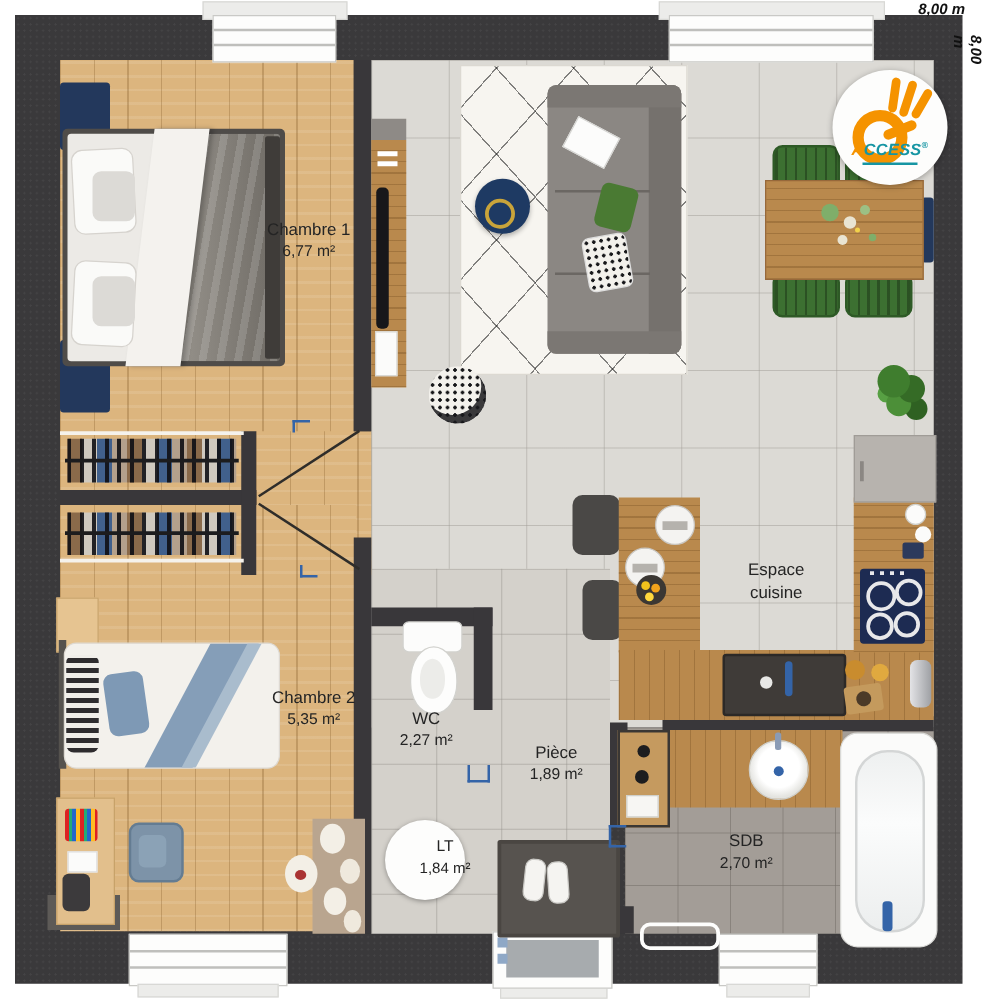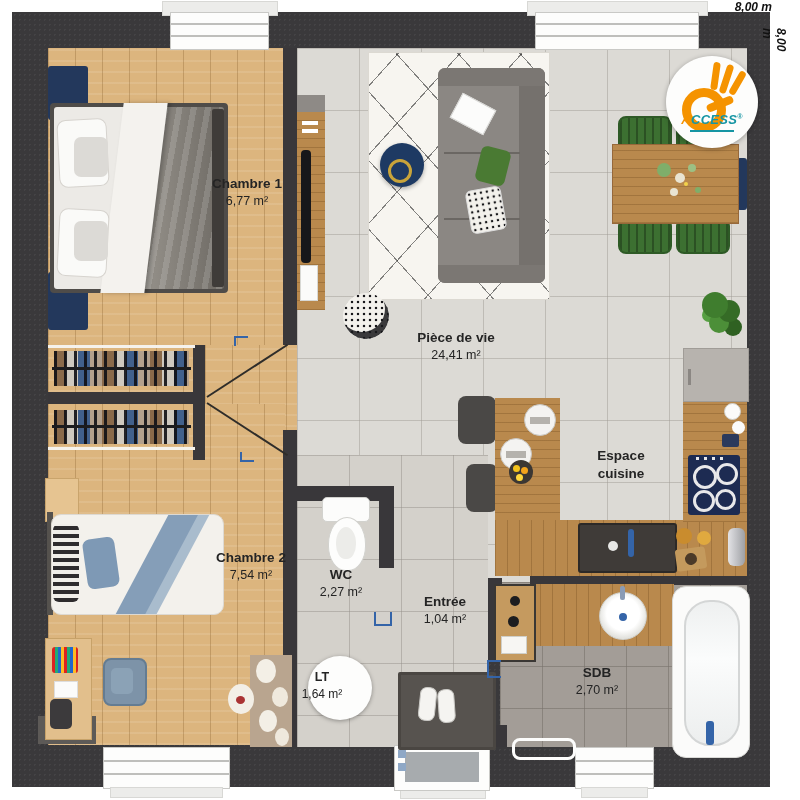--- a/index.html
+++ b/index.html
@@ -28,21 +28,21 @@
     background-image:repeating-linear-gradient(90deg,rgba(120,80,30,.28) 0 1px,transparent 1px 27px),
                      repeating-linear-gradient(0deg,rgba(255,255,255,.10) 0 2px,transparent 2px 11px);}
   .wood-counter{background:#b9894d;
     background-image:repeating-linear-gradient(0deg,rgba(90,55,15,.25) 0 1px,transparent 1px 9px);}
   
   .win{background:#fdfdfc;border:1px solid #c9c9c6;}
   .win .bar{position:absolute;left:0;right:0;height:2px;background:#bfbfbc;}
   .sill{background:#ececea;border:1px solid #d8d8d5;}
   
   .room-label{transform:translateX(-50%);text-align:center;color:#242424;z-index:40;}
-  .room-label .nm{font-weight:bold;font-size:13.5px;line-height:18px;}
+  .room-label .nm{font-weight:normal;font-size:13.5px;line-height:18px;}
   .room-label .ar{font-size:12.5px;line-height:17px;}
   .dim{font-size:12px;font-weight:bold;font-style:italic;color:#111;z-index:50;}
   
   .navy{background:#23385c;}
   .round{border-radius:50%;}
   .door-line{height:2px;background:#2f2d2a;transform-origin:0 50%;z-index:30;}
   .bluemark{border:2px solid #3464a8;z-index:31;}
   
   #rug{left:368px;top:52px;width:180px;height:246px;background:#f7f5f0;border:1px solid #dcd9d2;
     background-image:repeating-linear-gradient(48deg,rgba(30,30,30,.55) 0 1px,transparent 1px 46px),
@@ -268,41 +268,37 @@
     <div class="abs" style="left:33px;top:134px;width:8px;height:24px;background:#3464a8;border-radius:3px;"></div>
   </div>
   <div class="abs" style="left:512px;top:738px;width:58px;height:16px;border:3px solid #fdfdfc;border-radius:8px;z-index:8;"></div>
 
   <div class="abs room-label" style="left:247px;top:175px;">
     <div class="nm">Chambre 1</div>
     <div class="ar">6,77 m²</div>
   </div>
   <div class="abs room-label" style="left:251px;top:549px;">
     <div class="nm">Chambre 2</div>
-    <div class="ar">7,54 m²</div>
-  </div>
-  <div class="abs room-label" style="left:456px;top:329px;">
-    <div class="nm">Pièce de vie</div>
-    <div class="ar">24,41 m²</div>
+    <div class="ar">5,35 m²</div>
   </div>
   <div class="abs room-label" style="left:621px;top:447px;">
     <div class="nm">Espace</div>
     <div class="nm">cuisine</div>
   </div>
   <div class="abs room-label" style="left:341px;top:566px;">
     <div class="nm">WC</div>
     <div class="ar">2,27 m²</div>
   </div>
   <div class="abs room-label" style="left:445px;top:593px;">
-    <div class="nm">Entrée</div>
-    <div class="ar">1,04 m²</div>
-  </div>
-  <div class="abs room-label" style="left:322px;top:668px;z-index:41;">
+    <div class="nm">Pièce</div>
+    <div class="ar">1,89 m²</div>
+  </div>
+  <div class="abs room-label" style="left:356px;top:668px;z-index:41;">
     <div class="nm" style="font-size:12.5px;">LT</div>
-    <div class="ar" style="font-size:12px;">1,64 m²</div>
+    <div class="ar" style="font-size:12px;">1,84 m²</div>
   </div>
   <div class="abs room-label" style="left:597px;top:664px;">
     <div class="nm">SDB</div>
     <div class="ar">2,70 m²</div>
   </div>
 
   <div class="abs dim" style="right:28px;top:0px;">8,00 m</div>
   <div class="abs dim" style="left:788px;top:28px;transform:rotate(90deg);transform-origin:left top;">8,00 m</div>
 
   <div class="abs round" style="left:666px;top:56px;width:92px;height:92px;background:#fdfdfc;box-shadow:0 1px 5px rgba(0,0,0,.3);z-index:45;">

